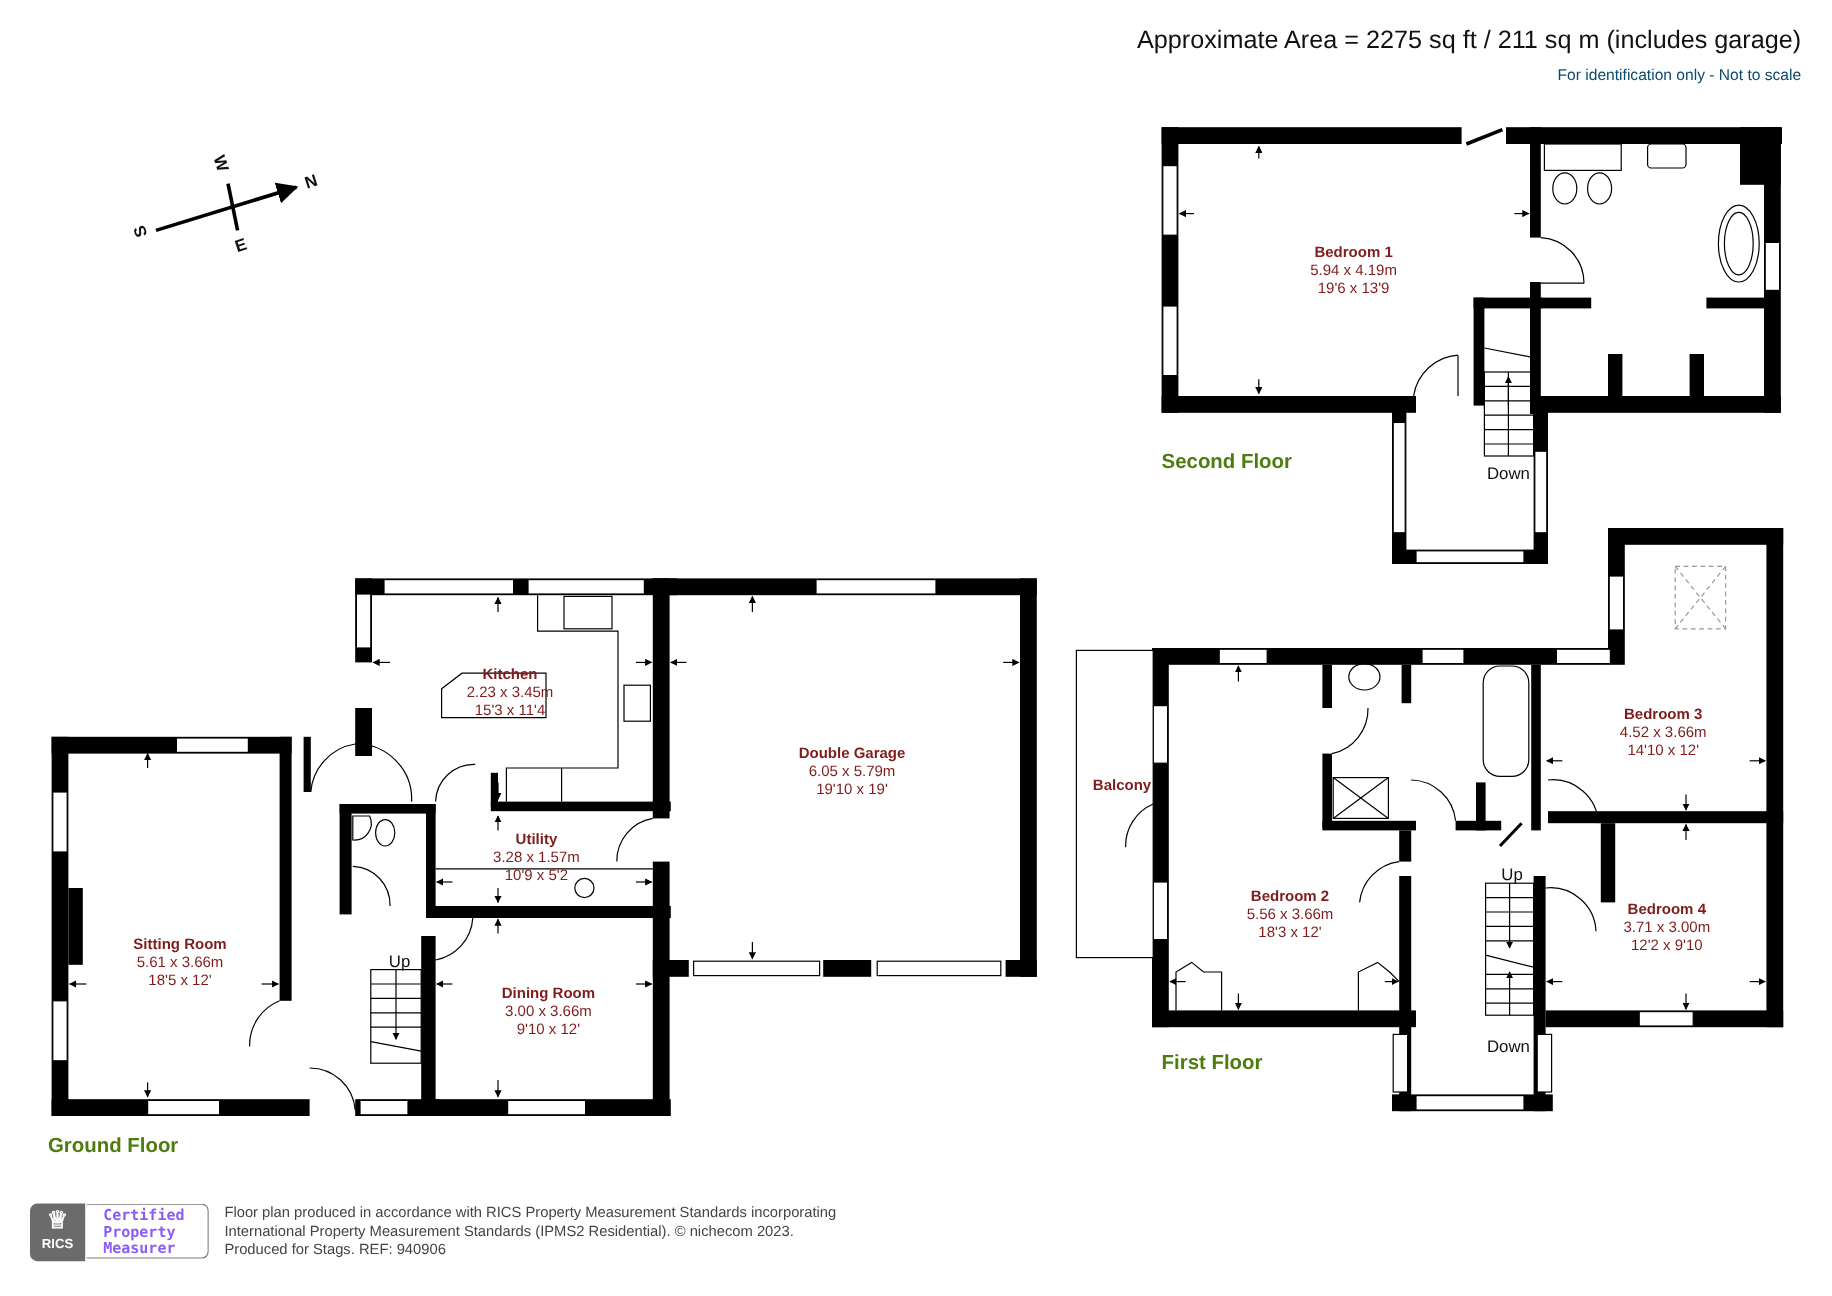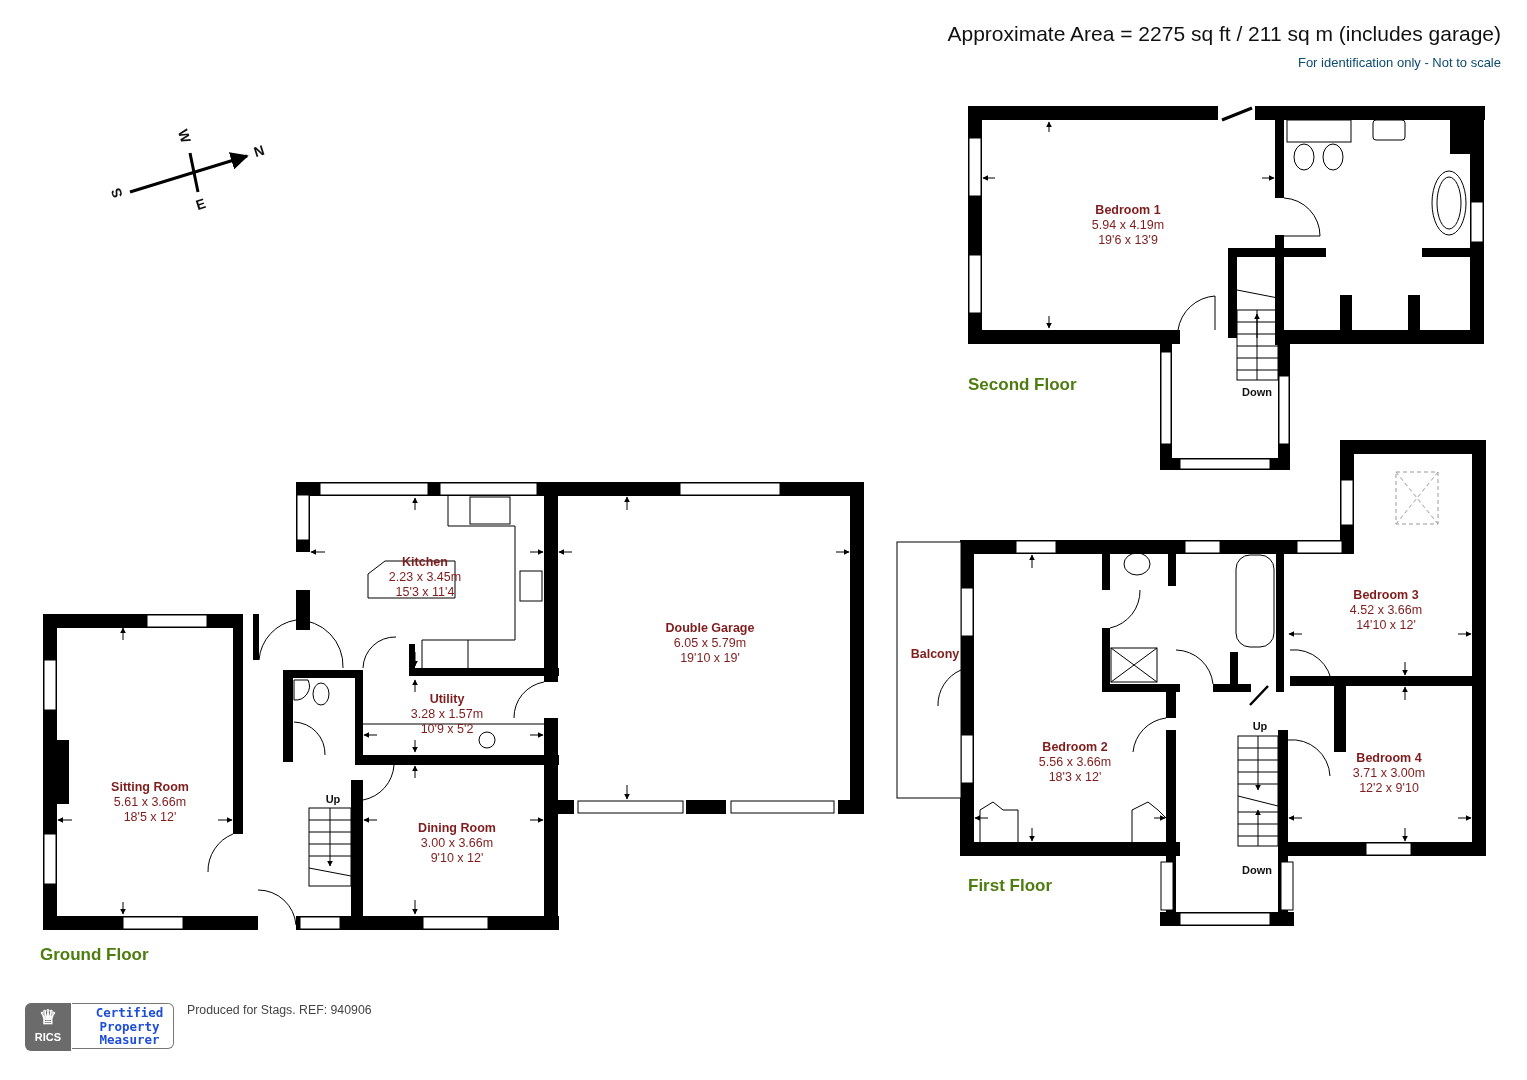--- a/index.html
+++ b/index.html
@@ -3,25 +3,25 @@
 <meta charset="utf-8">
 <style>
   html, body { margin:0; padding:0; background:#ffffff; }
   body { width:1527px; height:1080px; position:relative; overflow:hidden; font-family:"Liberation Sans", sans-serif; color:#111; }
   .abs { position:absolute; }
   .hdr-area { right:26px; top:22px; font-size:21px; color:#111; white-space:nowrap; }
   .hdr-note { right:26px; top:55px; font-size:13px; color:#0c4a6e; white-space:nowrap; }
   .floor-title { font-weight:bold; font-size:17px; color:#4d7c0f; white-space:nowrap; }
   .room { text-align:center; font-size:12.5px; line-height:15px; color:#7f1d1d; white-space:nowrap; transform:translateX(-50%); }
   .room .nm { font-weight:bold; }
-  .stair-lbl { font-weight:bold; font-size:11px; white-space:nowrap; transform:translateX(-50%); }
+  .stair-lbl { font-weight:normal; font-size:14px; white-space:nowrap; transform:translateX(-50%); }
   svg.plan { position:absolute; left:0; top:0; }
   .footer-text { left:187px; top:1003px; font-size:12.3px; line-height:15.5px; color:#444; }
   .rics-logo { left:25px; top:1003px; width:46px; height:48px; background:#6b6b6b; border-radius:6px 0 0 6px; color:#fff; font-weight:bold; font-size:11px; text-align:center; }
-  .rics-box { left:72px; top:1003px; width:102px; height:46px; border:1.5px solid #777; border-left:none; border-radius:0 6px 6px 0; font-weight:bold; font-size:12.5px; line-height:13.5px; color:#1d4ed8; padding-left:14px; padding-top:2px; box-sizing:border-box; font-family:"DejaVu Sans Mono", monospace;text-align:center; }
+  .rics-box { left:72px; top:1003px; width:102px; height:46px; border:1.5px solid #777; border-left:none; border-radius:0 6px 6px 0; font-weight:bold; font-size:12.5px; line-height:13.5px; color:#8b5cf6; padding-left:14px; padding-top:2px; box-sizing:border-box; font-family:"DejaVu Sans Mono", monospace; }
   .compass-lbl { font-weight:bold; font-size:14px; position:absolute; }
 </style>
 </head>
 <body>
 
 <div class="abs hdr-area">Approximate Area = 2275 sq ft / 211 sq m (includes garage)</div>
 <div class="abs hdr-note">For identification only - Not to scale</div>
 
 <svg class="plan" width="1527" height="1080" viewBox="0 0 1527 1080">
   <defs>
@@ -351,14 +351,16 @@
 <div class="abs rics-logo">
   <div style="font-size:20px; line-height:28px;">♕</div>
   <div>RICS</div>
 </div>
 <div class="abs rics-box">
   <div>Certified</div>
   <div>Property</div>
   <div>Measurer</div>
 </div>
 <div class="abs footer-text">
+  <div>Floor plan produced in accordance with RICS Property Measurement Standards incorporating</div>
+  <div>International Property Measurement Standards (IPMS2 Residential).   © nichecom 2023.</div>
   <div>Produced for Stags.   REF: 940906</div>
 </div>
 
 </body></html>

